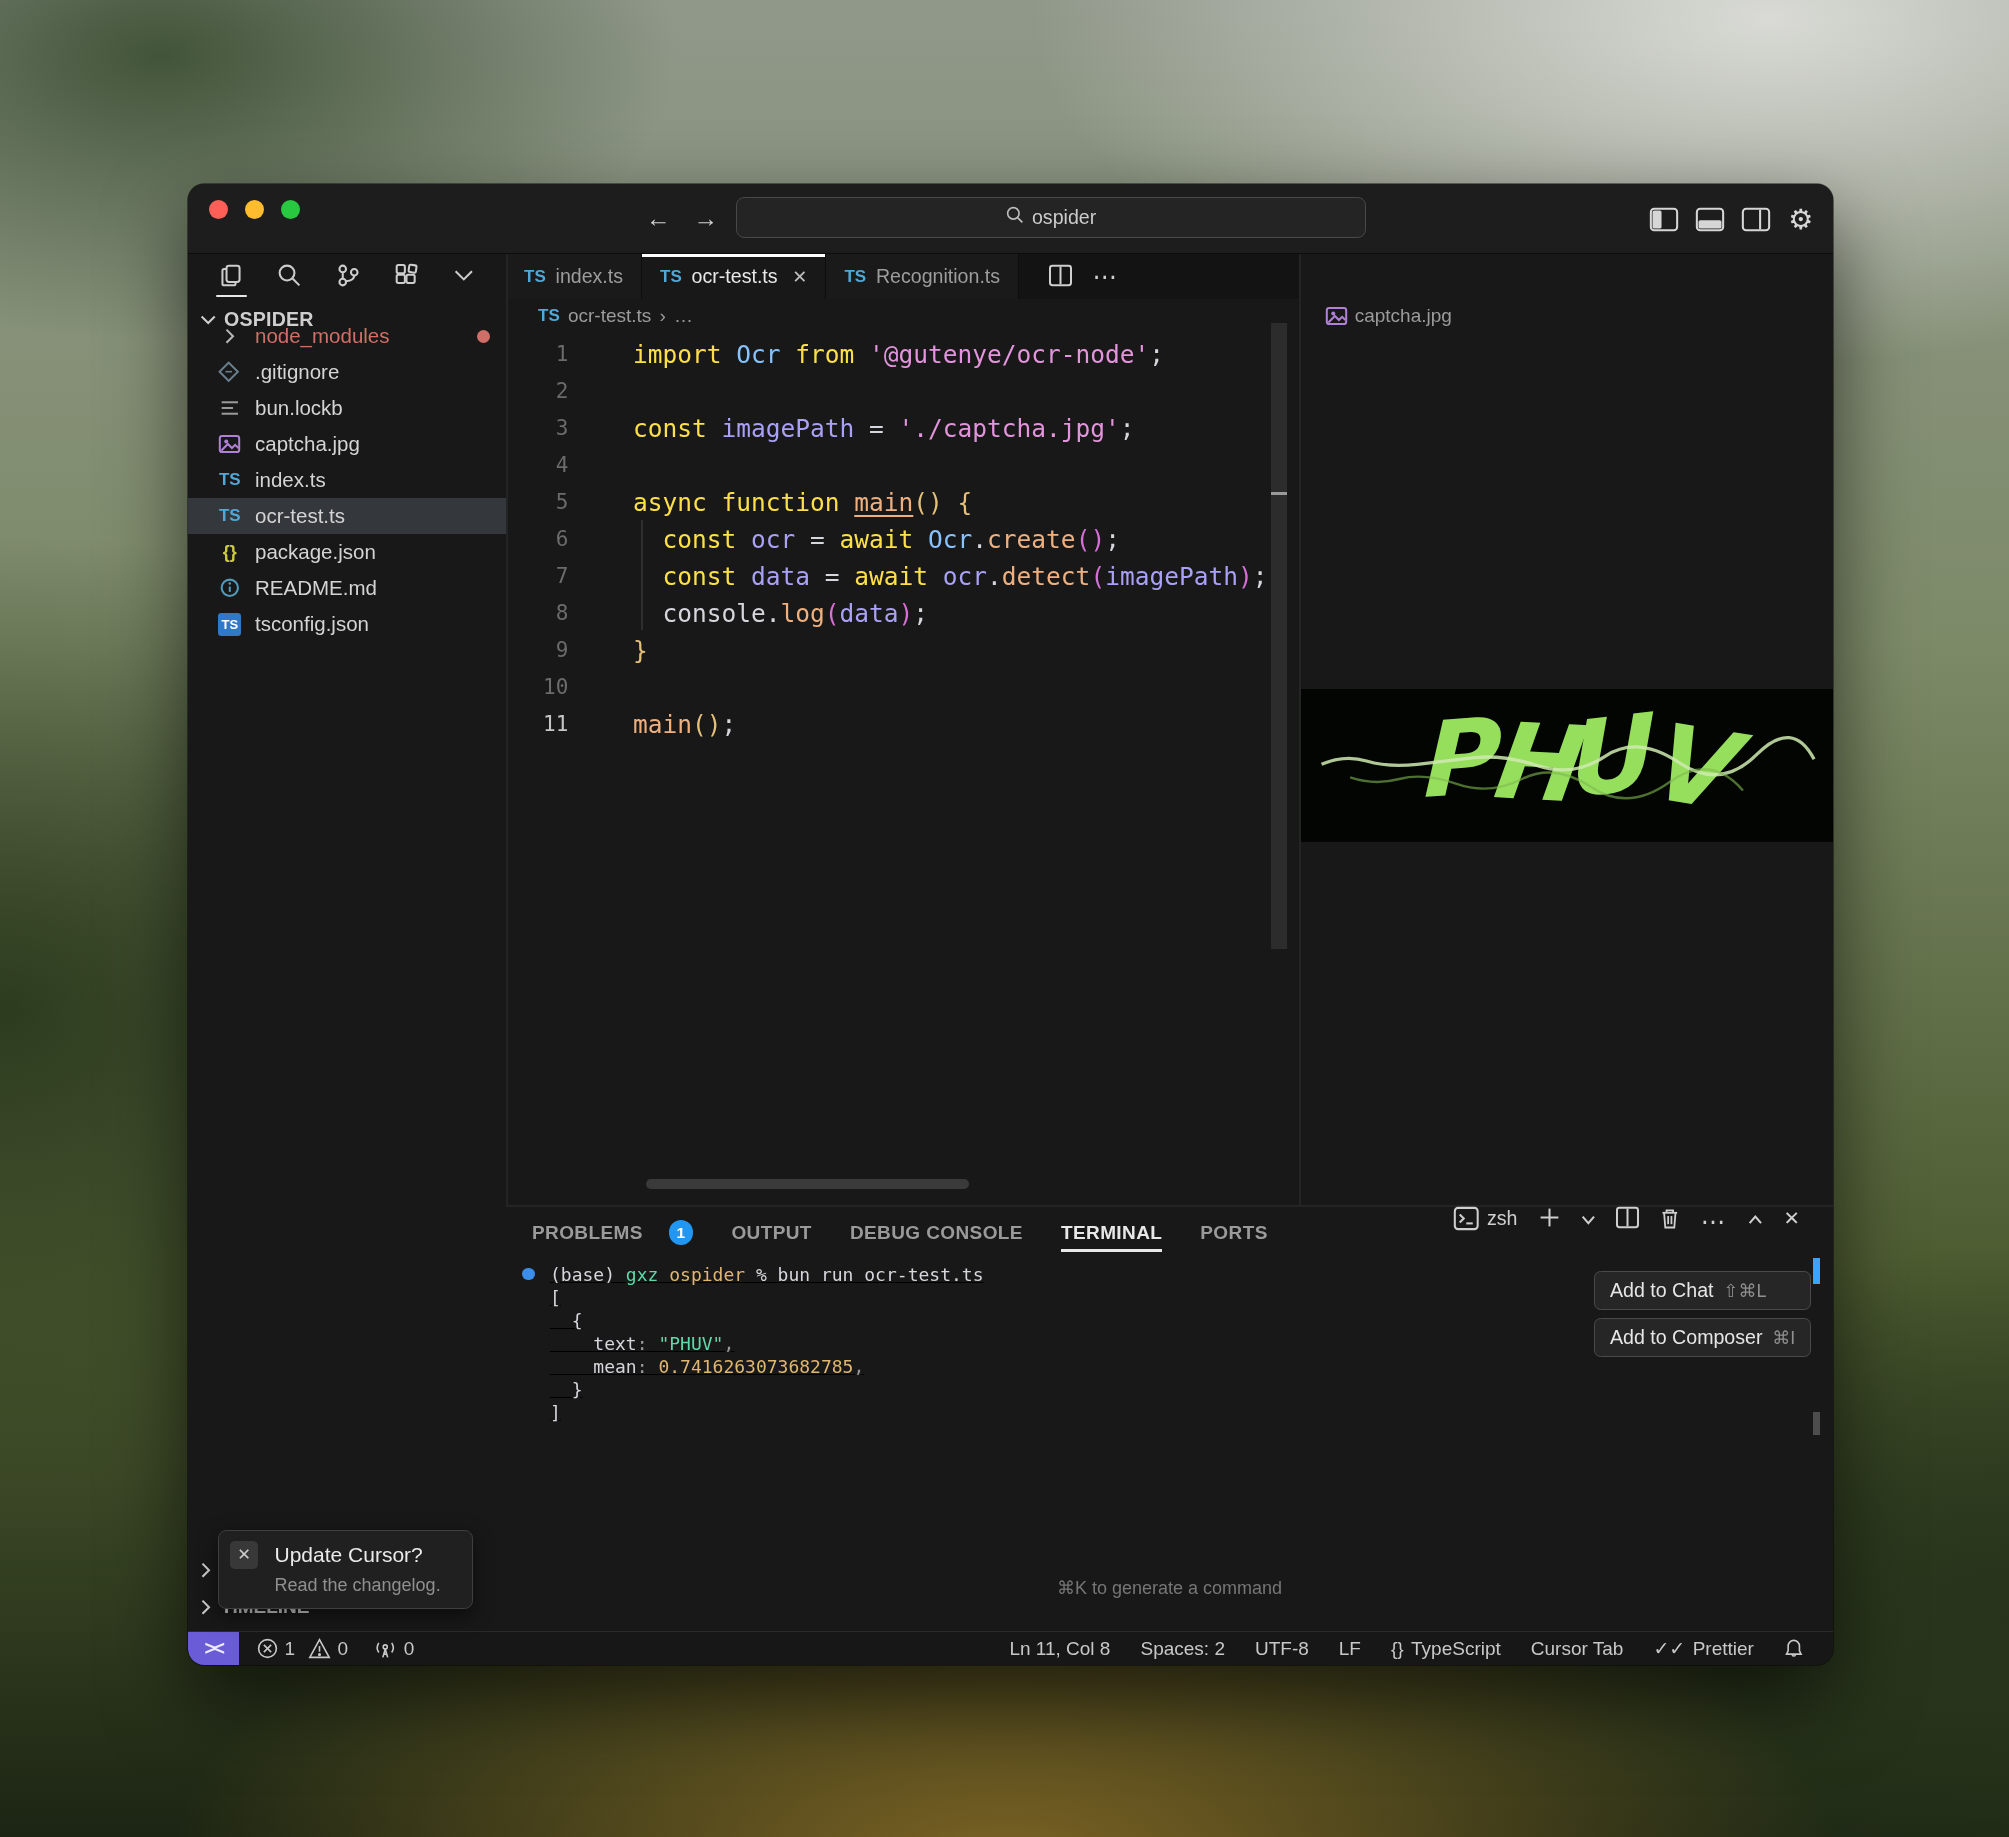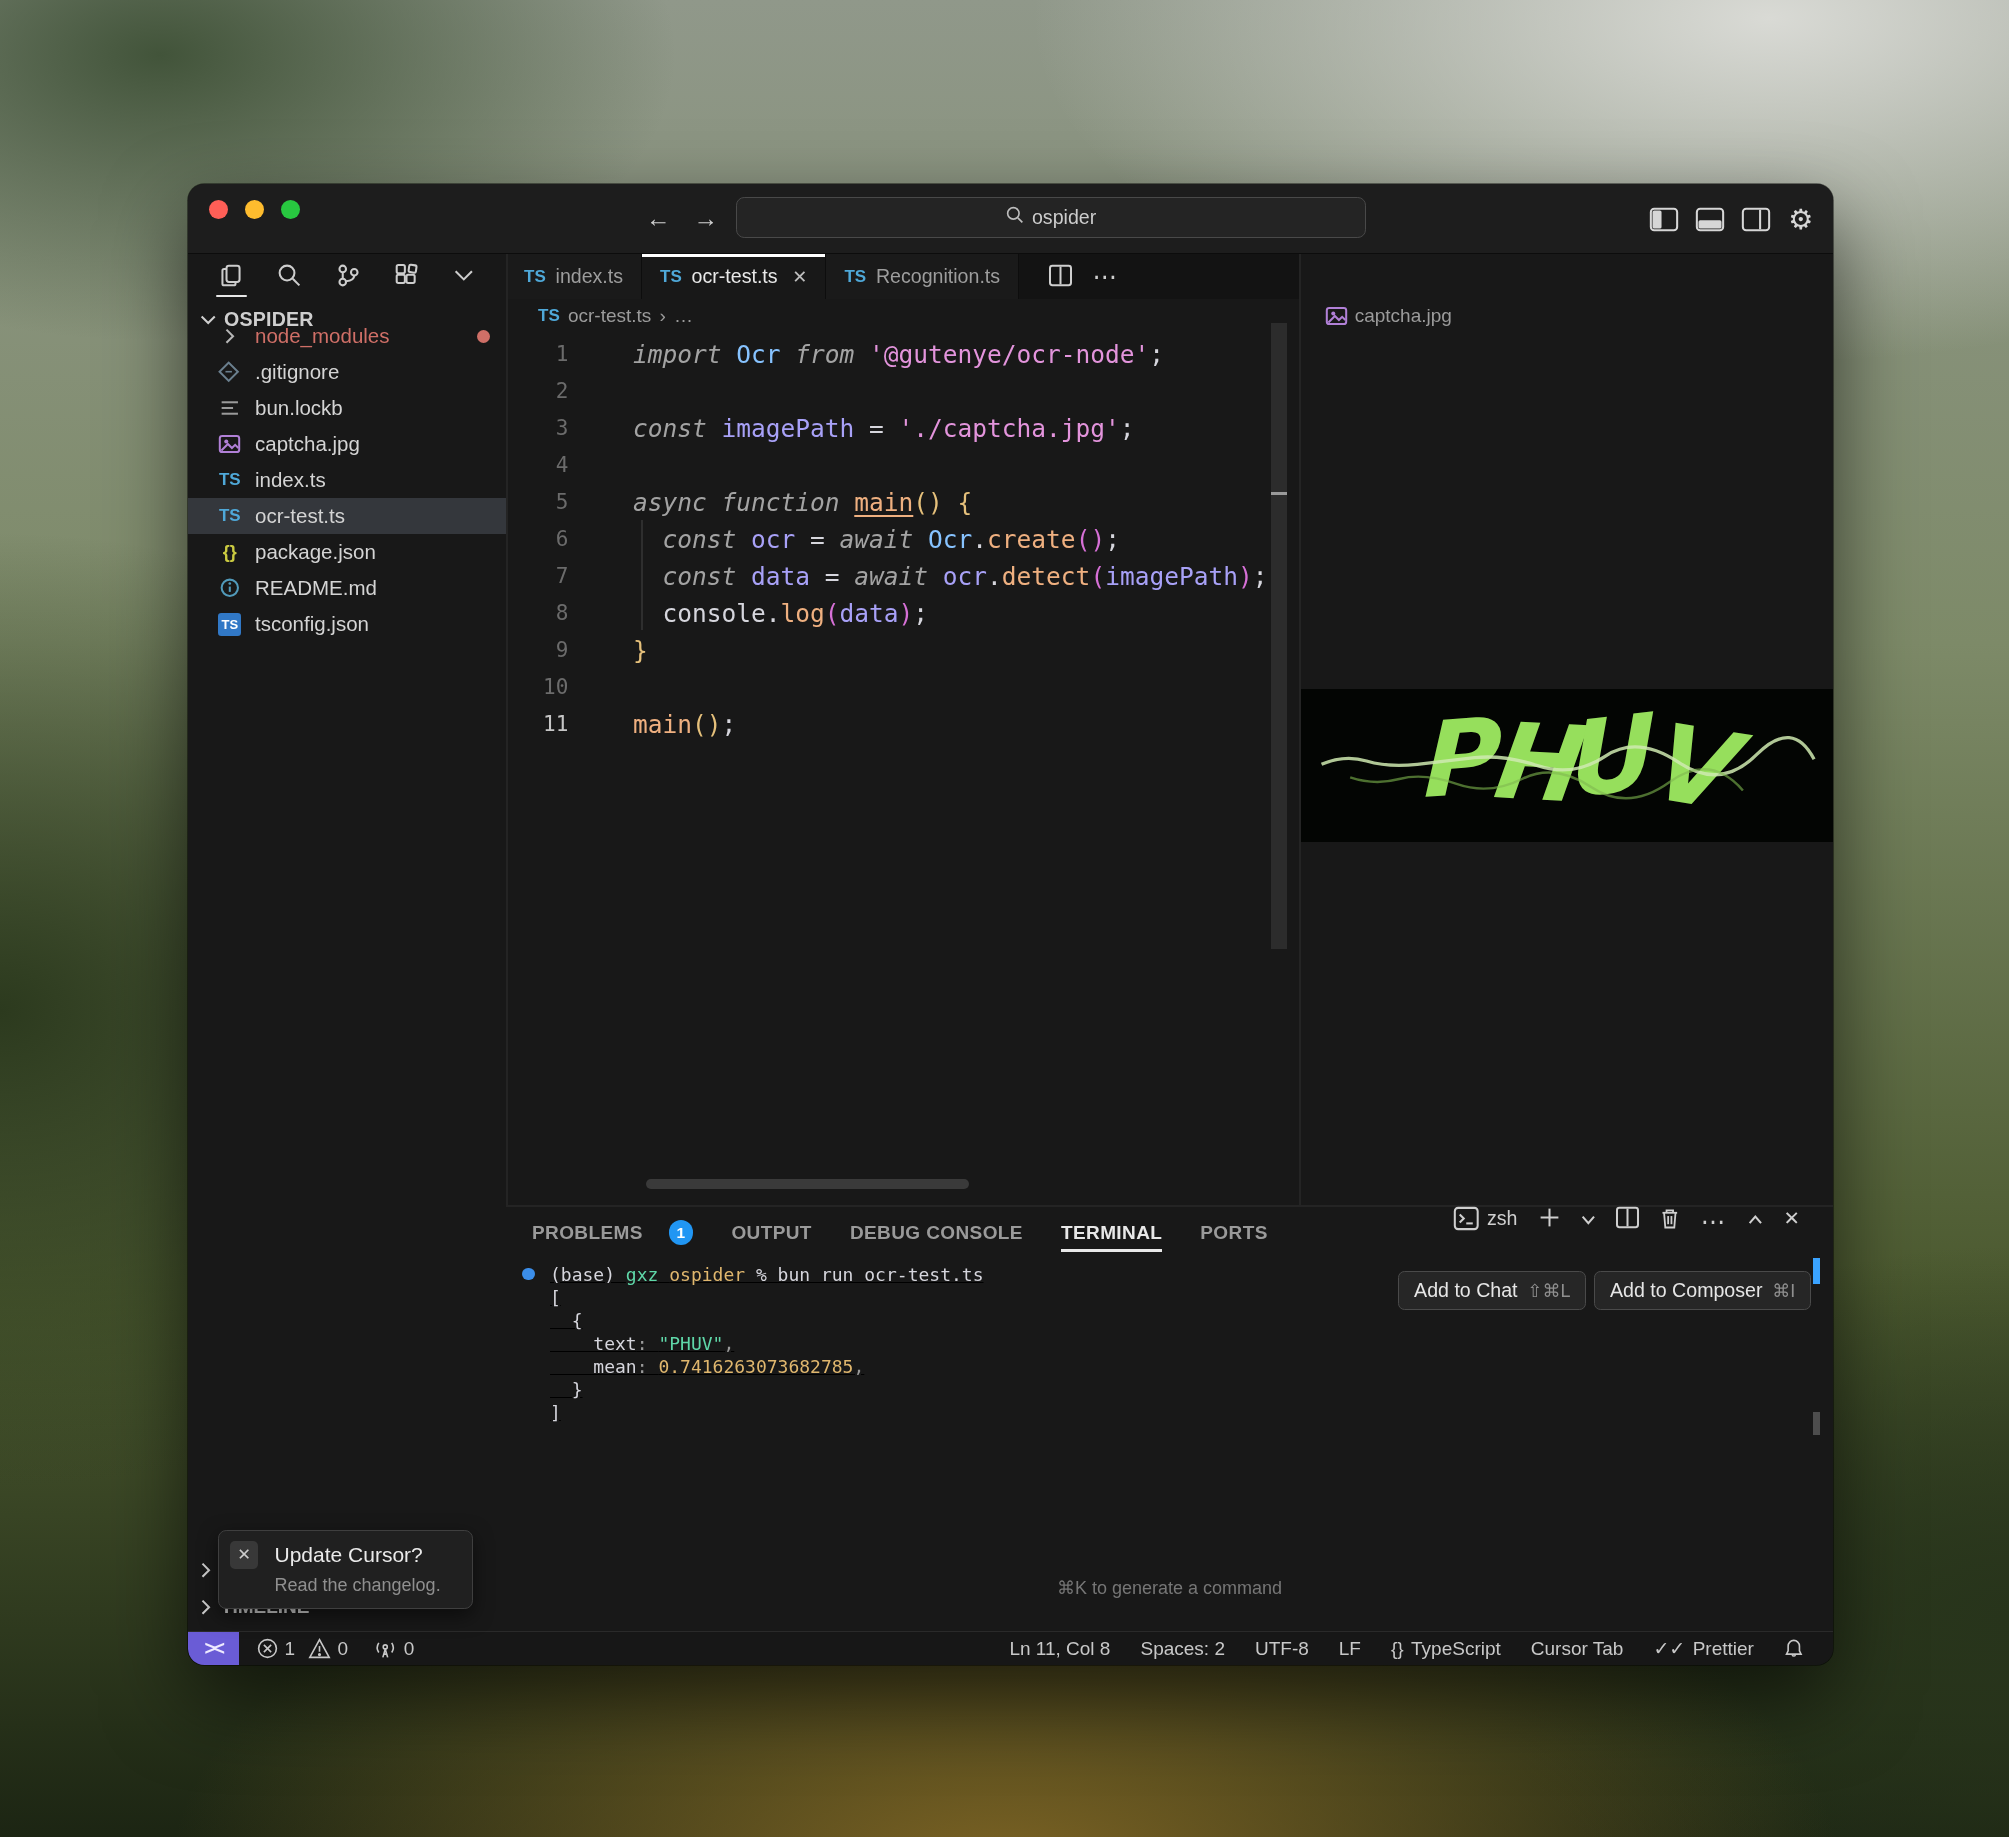--- a/index.html
+++ b/index.html
@@ -61,21 +61,21 @@
   .tab .closex { font-size:18px; color:#bdbdbd; margin-left:4.9px; }
   .tabactions { display:flex; align-items:center; gap:21px; color:#cfcfcf; margin-left:29.5px; }
   .ellip { font-size:24.5px; letter-spacing:1.6px; color:#cfcfcf; }
   
   .crumbs { position:absolute; top:115px; height:33px; display:flex; align-items:center; gap:8.2px; color:#9b9b9b; font-size:19px; }
   
   .codearea { position:absolute; left:318px; top:148px; width:794px; height:857px; background:#181818; overflow:hidden; }
   .gutter { position:absolute; left:0; top:4.1px; width:82px; text-align:right; padding-right:19.6px; color:#6b6b6b; font-family:"DejaVu Sans Mono", monospace; font-size:21px; line-height:37px; }
   .gutter .ln.active { color:#c6c6c6; }
   .codelines { position:absolute; left:127px; top:4.1px; font-family:"DejaVu Sans Mono", monospace; font-size:24.5px; line-height:37px; white-space:pre; }
-  .tk-kw{color:#a3a3a3;font-style:italic;} .tk-cls{color:#87c3ff;} .tk-str{color:#e394dc;} .tk-var{color:#a8a1f7;}
+  .tk-kw{color:#fde047;} .tk-cls{color:#87c3ff;} .tk-str{color:#e394dc;} .tk-var{color:#a8a1f7;}
   .tk-fn{color:#efb080;} .tk-fnu{color:#efb080; text-decoration:underline; text-underline-offset:4.1px;}
   .tk-pl{color:#d6d6dd;} .tk-b1{color:#e5c07b;} .tk-b2{color:#d670d6;}
   .indent-guide { position:absolute; left:453px; top:336px; width:1.6px; height:110px; background:#2e2e2e; }
   .vsb { position:absolute; left:1083px; top:139px; width:16.4px; height:626px; background:#2c2c2c; }
   .vsb-mark { position:absolute; left:1083px; top:308px; width:16.4px; height:3.3px; background:#9a9a9a; }
   .hsb { position:absolute; left:458px; top:995px; width:323px; height:9.8px; background:#3a3a3a; border-radius:4.9px; }
   
   .imgpane { position:absolute; left:1113px; top:70px; width:532px; height:951px; background:#181818; }
   .img-black { position:absolute; left:0; top:435px; width:532px; height:153px; background:#030503; }
   .imgcrumb { position:absolute; left:24.5px; top:45px; height:33px; display:flex; align-items:center; gap:8.2px; color:#9b9b9b; font-size:19px; }
@@ -87,21 +87,21 @@
   .ptab.active::after { content:""; position:absolute; left:0; right:0; bottom:6.5px; height:2.5px; background:#e8e8e8; }
   .pbadge { background:#2196f3; color:#fff; font-size:15.5px; font-weight:bold; min-width:24.5px; height:24.5px; border-radius:12.3px; display:flex; align-items:center; justify-content:center; }
   .pcontrols { position:absolute; right:33px; top:0; height:51px; display:flex; align-items:flex-start; gap:21px; color:#cfcfcf; font-size:19.6px; }
   .term { position:absolute; left:0; top:56px; width:100%; font-family:"DejaVu Sans Mono", monospace; font-size:18px; line-height:23px;text-decoration:underline; }
   .trow { padding-left:44px; position:relative; white-space:pre; color:#d0d0d0; }
   .trow .gdot { position:absolute; left:16.4px; top:4.9px; width:12.3px; height:12.3px; border-radius:50%; }
   .gdot.filled { background:#3b8eea; }
   .gdot.hollow { border:1.6px solid #8a8a8a; }
   .tk-tea{color:#5fd7a8;} .tk-gld{color:#e0b76e;} .tk-dim{color:#9a9a9a;}
   .tcursor { display:inline-block; width:10.6px; height:19.6px; background:#cfcfcf; vertical-align:-3.3px; }
-  .overlay-btns { position:absolute; right:22px; top:64px; display:flex; gap:8.2px; }
+  .overlay-btns { position:absolute; right:22px; top:64px; display:flex; gap:8.2px;flex-direction:column; }
   .obtn { background:rgba(40,40,40,.92); border:0.8px solid #4a4a4a; border-radius:6.5px; height:39px; display:flex; align-items:center; gap:9.8px; padding:0 14.7px; color:#e6e6e6; font-size:19.6px; }
   .obtn .kbd { color:#8f8f8f; font-size:18px; }
   .pscroll-blue { position:absolute; right:13px; top:51px; width:7.4px; height:26px; background:#3aa3ff; }
   .pscroll-gray { position:absolute; right:13px; top:205px; width:7.4px; height:23px; background:#4d4d4d; }
   .phint { position:absolute; left:0; right:0; top:370px; text-align:center; color:#767676; font-size:18px; }
   
   .statusbar { position:absolute; left:0; bottom:0; width:100%; height:34px; background:#171717; border-top:0.8px solid #2a2a2a; display:flex; align-items:center; color:#c8c8c8; font-size:19px; border-radius:0 0 16.4px 16.4px; }
   .remote { width:51px; height:34px; background:#6a5cd6; border-radius:0 0 0 16.4px; display:flex; align-items:center; justify-content:center; color:#eeeaff; font-size:19.6px; font-weight:bold; letter-spacing:-2.5px; }
   .sb-left { display:flex; align-items:center; gap:8.2px; margin-left:18px; }
   .sb-left .grp { display:flex; align-items:center; gap:6.5px; }

